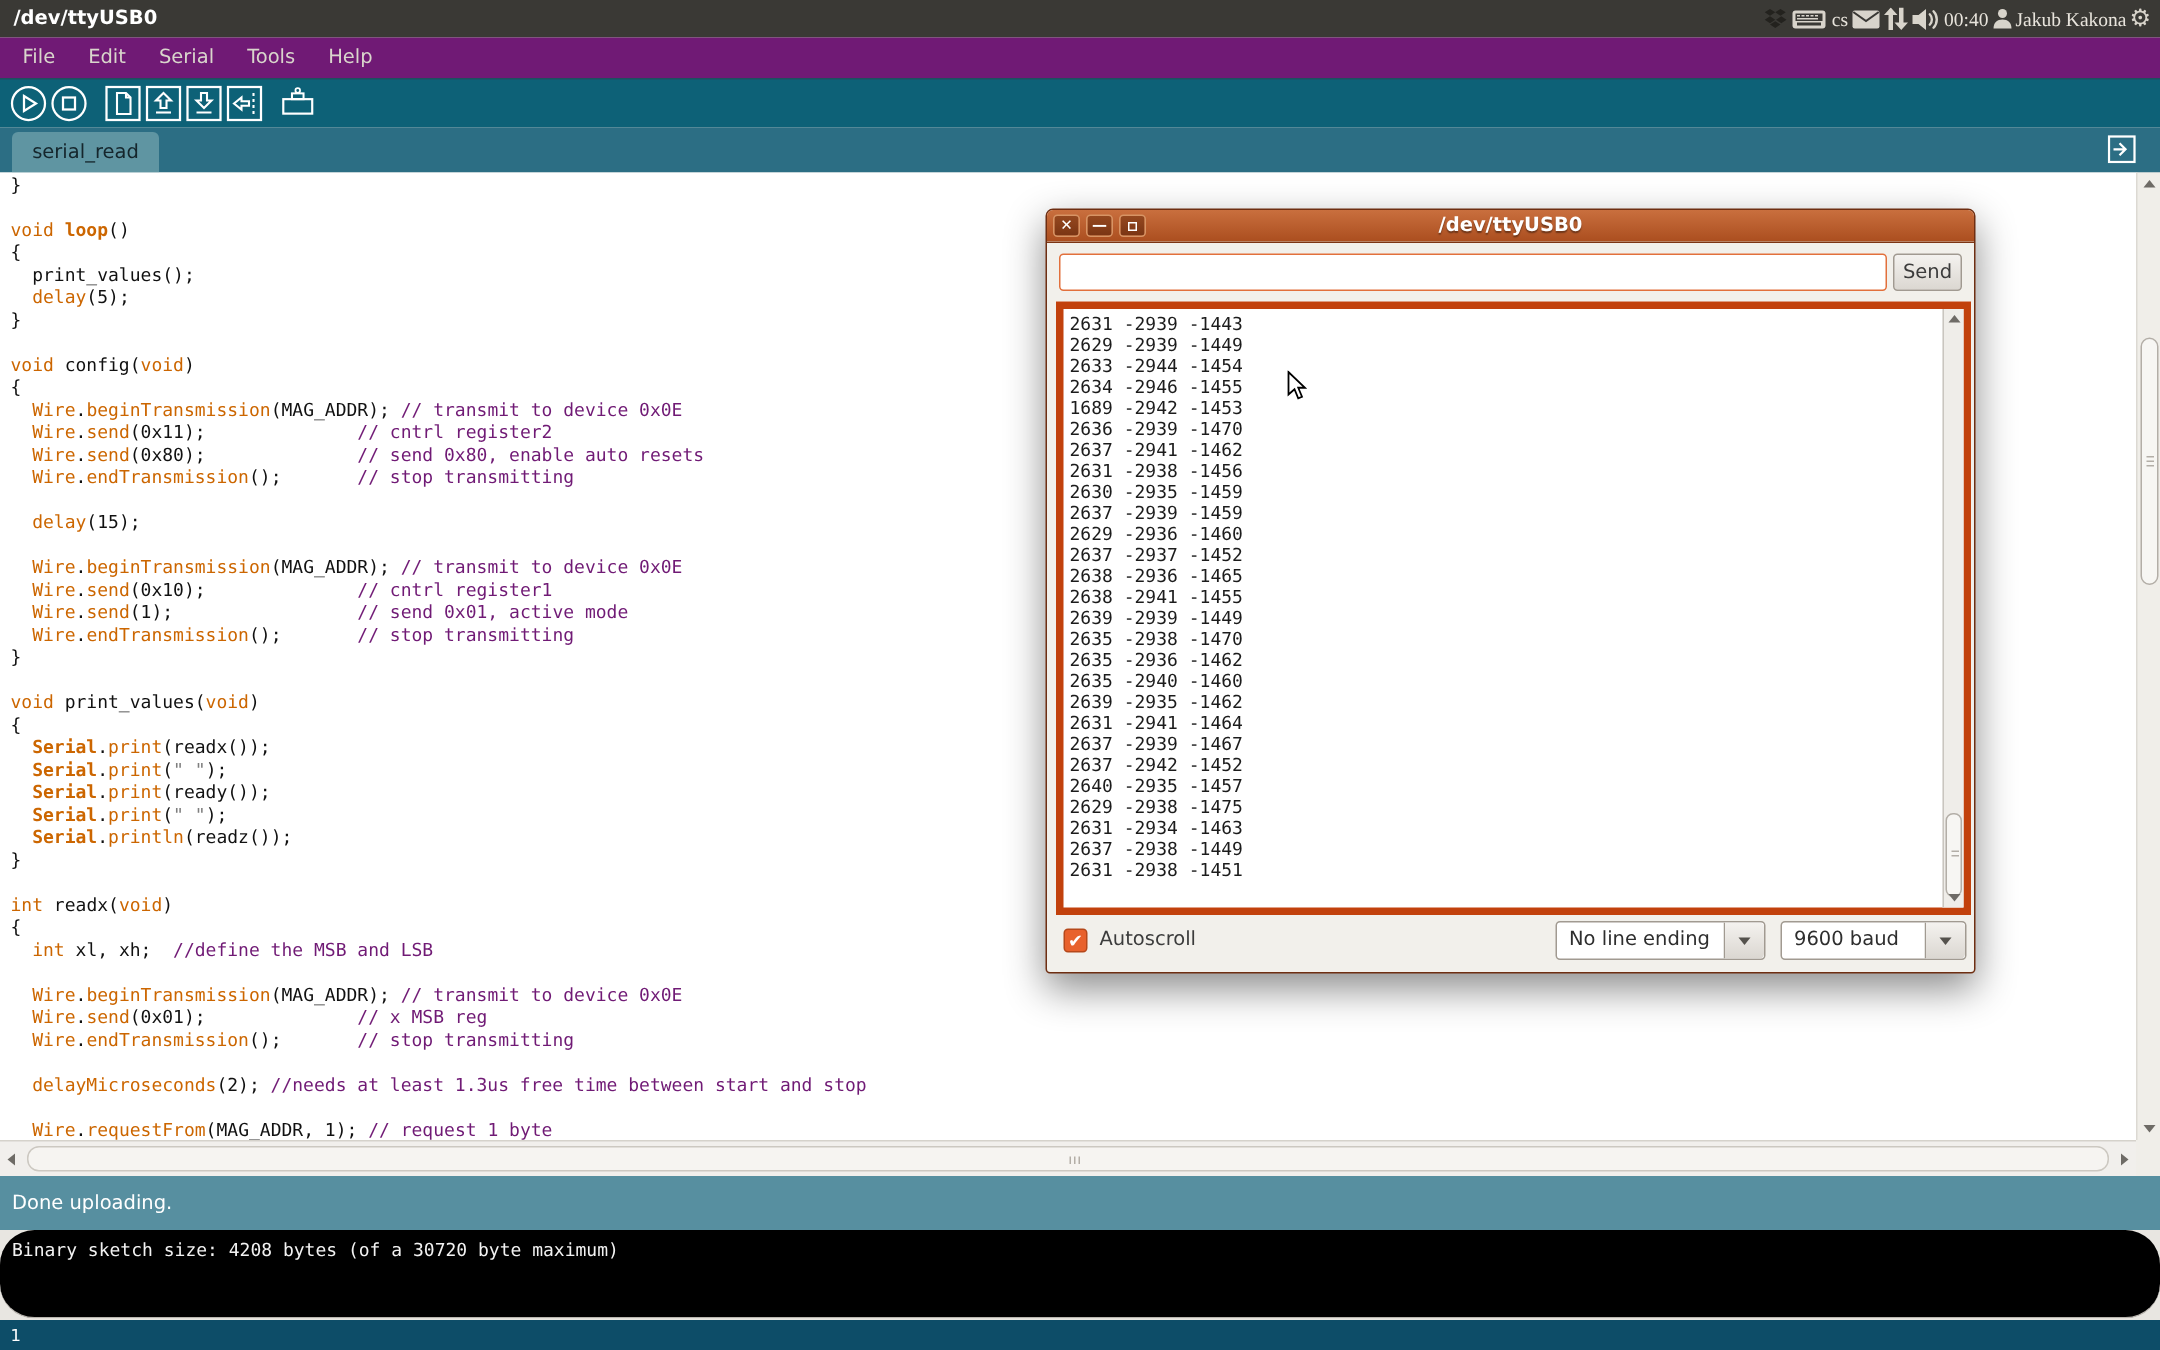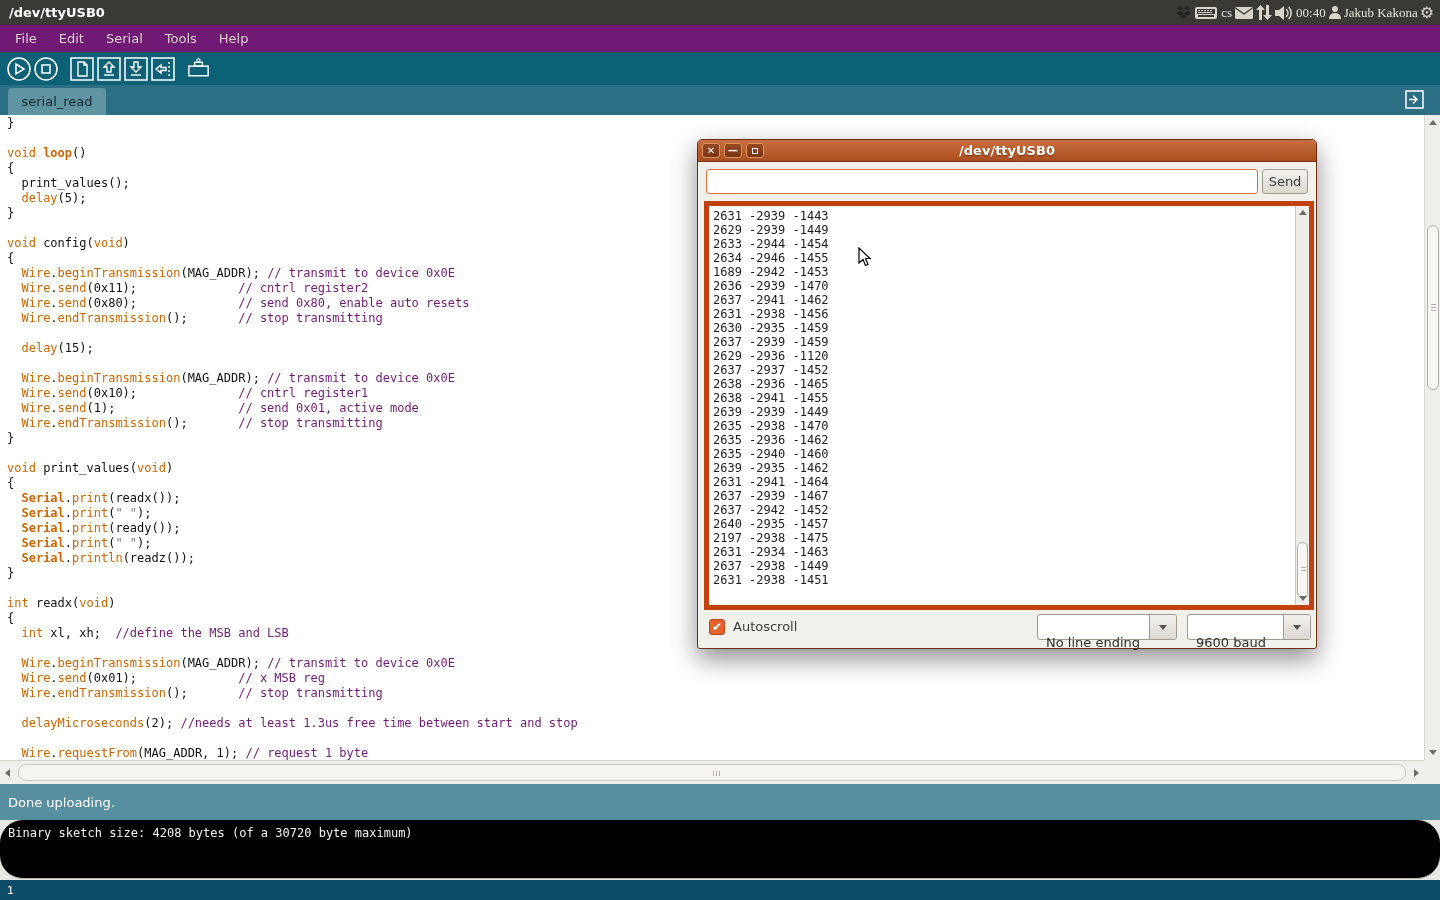--- a/index.html
+++ b/index.html
@@ -116,21 +116,21 @@
                background:#f7f6f3; border:1px solid #b3aea7; border-radius:5px; }
   #sw-bottom { position:absolute; left:0px; bottom:8px; width:100%; height:26px; }
   #autoscroll-box { position:absolute; left:11px; top:5px; width:16px; height:16px;
                     background:#e8612c; border:1px solid #b5481b; border-radius:3px;
                     color:#ffffff; font-size:12px; line-height:15px; text-align:center; }
   #autoscroll-label { position:absolute; left:35px; top:5px; font-size:13px; color:#3c3c3c; }
   .dropdown { position:absolute; top:0; height:26px; background:#ffffff;
               border:1px solid #a19a91; border-radius:3px; }
   #dd-lineend { left:339px; width:140px; }
   #dd-baud { left:489px; width:124px; }
-  .dd-label { position:absolute; left:8px; top:20px; font-size:13px; color:#2e2e2e; }
+  .dd-label { position:absolute; left:8px; top:4px; font-size:13px; color:#2e2e2e; }
   .dd-arrow-cell { position:absolute; right:0; top:0; width:27px; height:100%;
                    border-left:1px solid #a19a91; background:linear-gradient(#f4f2ef,#dbd7d1);
                    border-radius:0 3px 3px 0; display:flex; align-items:center; justify-content:center; }
   .dd-arrow-cell .arr-down { border-left-width:4px; border-right-width:4px; border-top-width:5px; border-top-color:#55524d; }
 
   
   #mouse-cursor { position:absolute; left:858px; top:247px; z-index:50; }
 </style>
 </head>
 <body>
@@ -323,34 +323,34 @@
           <div class="serial-line">2631 -2939 -1443</div>
           <div class="serial-line">2629 -2939 -1449</div>
           <div class="serial-line">2633 -2944 -1454</div>
           <div class="serial-line">2634 -2946 -1455</div>
           <div class="serial-line">1689 -2942 -1453</div>
           <div class="serial-line">2636 -2939 -1470</div>
           <div class="serial-line">2637 -2941 -1462</div>
           <div class="serial-line">2631 -2938 -1456</div>
           <div class="serial-line">2630 -2935 -1459</div>
           <div class="serial-line">2637 -2939 -1459</div>
-          <div class="serial-line">2629 -2936 -1120</div>
+          <div class="serial-line">2629 -2936 -1460</div>
           <div class="serial-line">2637 -2937 -1452</div>
           <div class="serial-line">2638 -2936 -1465</div>
           <div class="serial-line">2638 -2941 -1455</div>
           <div class="serial-line">2639 -2939 -1449</div>
           <div class="serial-line">2635 -2938 -1470</div>
           <div class="serial-line">2635 -2936 -1462</div>
           <div class="serial-line">2635 -2940 -1460</div>
           <div class="serial-line">2639 -2935 -1462</div>
           <div class="serial-line">2631 -2941 -1464</div>
           <div class="serial-line">2637 -2939 -1467</div>
           <div class="serial-line">2637 -2942 -1452</div>
           <div class="serial-line">2640 -2935 -1457</div>
-          <div class="serial-line">2197 -2938 -1475</div>
+          <div class="serial-line">2629 -2938 -1475</div>
           <div class="serial-line">2631 -2934 -1463</div>
           <div class="serial-line">2637 -2938 -1449</div>
           <div class="serial-line">2631 -2938 -1451</div>
         </div>
       <div id="sw-vscroll">
         <span class="arr arr-up" style="left:3px; top:4px;"></span>
         <div id="sw-vthumb">
           <span class="grip" style="top:24px; left:2.5px;"></span>
             <span class="grip" style="top:27px; left:2.5px;"></span>
         </div>

